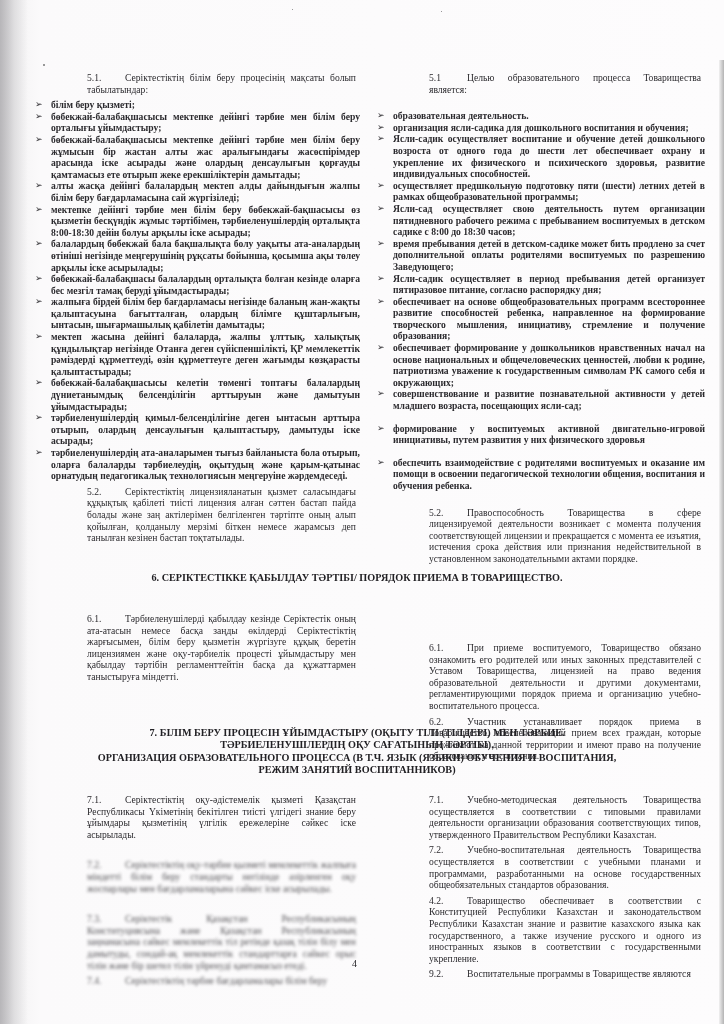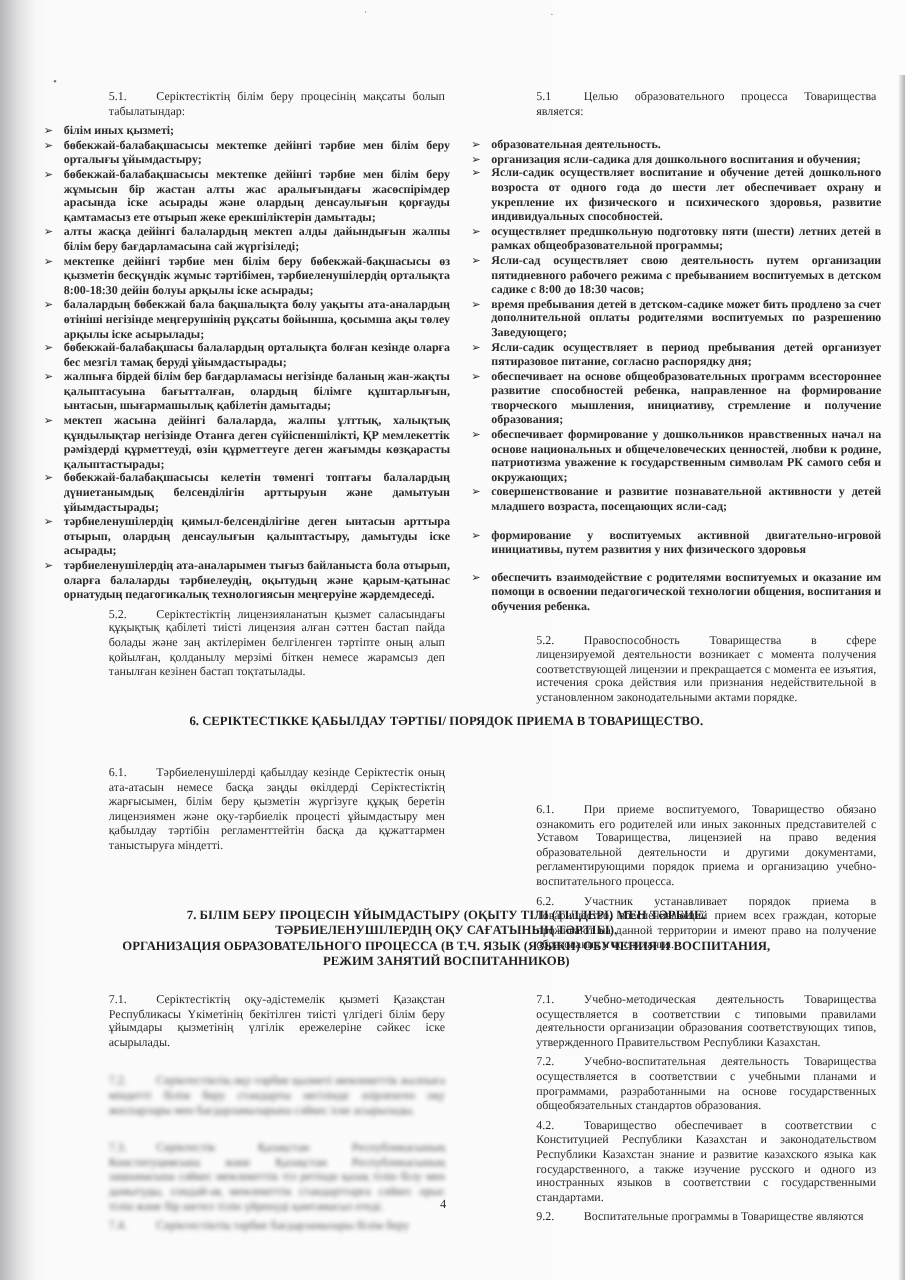--- a/index.html
+++ b/index.html
@@ -46,21 +46,21 @@
 
 <div class="page">
 
   <span class="speck" style="left:43px;top:64px;"></span>
   <span class="speck" style="left:292px;top:9px;width:1px;height:1px;"></span>
   <span class="speck" style="left:441px;top:11px;width:1px;height:1px;"></span>
 
   <div class="col left" style="top:68px;">
     <p><span class="num">5.1.</span><span>Серіктестіктің білім беру процесінің мақсаты болып табылатындар:</span></p>
     <ul class="bullets">
-      <li><span class="marker">➢</span><span>білім иных қызметі;</span></li>
+      <li><span class="marker">➢</span><span>білім беру қызметі;</span></li>
       <li><span class="marker">➢</span><span>бөбекжай-балабақшасысы мектепке дейінгі тәрбие мен білім беру орталығы ұйымдастыру;</span></li>
       <li><span class="marker">➢</span><span>бөбекжай-балабақшасысы мектепке дейінгі тәрбие мен білім беру жұмысын бір жастан алты жас аралығындағы жасөспірімдер арасында іске асырады және олардың денсаулығын қорғауды қамтамасыз ете отырып жеке ерекшіліктерін дамытады;</span></li>
       <li><span class="marker">➢</span><span>алты жасқа дейінгі балалардың мектеп алды дайындығын жалпы білім беру бағдарламасына сай жүргізіледі;</span></li>
       <li><span class="marker">➢</span><span>мектепке дейінгі тәрбие мен білім беру бөбекжай-бақшасысы өз қызметін бесқүндік жұмыс тәртібімен, тәрбиеленушілердің орталықта 8:00-18:30 дейін болуы арқылы іске асырады;</span></li>
       <li><span class="marker">➢</span><span>балалардың бөбекжай бала бақшалықта болу уақыты ата-аналардың өтініші негізінде меңгерушінің рұқсаты бойынша, қосымша ақы төлеу арқылы іске асырылады;</span></li>
       <li><span class="marker">➢</span><span>бөбекжай-балабақшасы балалардың орталықта болған кезінде оларға бес мезгіл тамақ беруді ұйымдастырады;</span></li>
       <li><span class="marker">➢</span><span>жалпыға бірдей білім бер бағдарламасы негізінде баланың жан-жақты қалыптасуына бағытталған, олардың білімге құштарлығын, ынтасын, шығармашылық қабілетін дамытады;</span></li>
       <li><span class="marker">➢</span><span>мектеп жасына дейінгі балаларда, жалпы ұлттық, халықтық құндылықтар негізінде Отанға деген сүйіспеншілікті, ҚР мемлекеттік рәміздерді құрметтеуді, өзін құрметтеуге деген жағымды көзқарасты қалыптастырады;</span></li>
       <li><span class="marker">➢</span><span>бөбекжай-балабақшасысы келетін төменгі топтағы балалардың дүниетанымдық белсенділігін арттыруын және дамытуын ұйымдастырады;</span></li>
       <li><span class="marker">➢</span><span>тәрбиеленушілердің қимыл-белсенділігіне деген ынтасын арттыра отырып, олардың денсаулығын қалыптастыру, дамытуды іске асырады;</span></li>
@@ -104,31 +104,31 @@
   </div>
 
   <div class="heading" style="top:727px;">
     <div>7.      БІЛІМ БЕРУ ПРОЦЕСІН ҰЙЫМДАСТЫРУ (ОҚЫТУ ТІЛІ (ТІЛДЕРІ) МЕН ТӘРБИЕ.</div>
     <div>ТӘРБИЕЛЕНУШІЛЕРДІҢ ОҚУ САҒАТЫНЫҢ ТӘРТІБІ).</div>
     <div>ОРГАНИЗАЦИЯ ОБРАЗОВАТЕЛЬНОГО ПРОЦЕССА (В Т.Ч. ЯЗЫК (ЯЗЫКИ) ОБУЧЕНИЯ И ВОСПИТАНИЯ,</div>
     <div>РЕЖИМ ЗАНЯТИЙ ВОСПИТАННИКОВ)</div>
   </div>
 
   <div class="col left" style="top:790px;">
-    <p><span class="num">7.1.</span><span>Серіктестіктің оқу-әдістемелік қызметі Қазақстан Республикасы Үкіметінің бекітілген тиісті үлгідегі білім беру ұйымдары қызметінің үлгілік ережелеріне сәйкес іске асырылады.</span></p>
+    <p><span class="num">7.1.</span><span>Серіктестіктің оқу-әдістемелік қызметі Қазақстан Республикасы Үкіметінің бекітілген тиісті үлгідегі знание беру ұйымдары қызметінің үлгілік ережелеріне сәйкес іске асырылады.</span></p>
     <div class="gap"></div>
     <div class="blur">
       <p><span class="num">7.2.</span><span>Серіктестіктің оқу-тәрбие қызметі мемлекеттік жалпыға міндетті білім беру стандарты негізінде әзірленген оқу жоспарлары мен бағдарламаларына сәйкес іске асырылады.</span></p>
       <div class="gap"></div>
       <p><span class="num">7.3.</span><span>Серіктестік Қазақстан Республикасының Конституциясына және Қазақстан Республикасының заңнамасына сәйкес мемлекеттік тіл ретінде қазақ тілін білу мен дамытуды, сондай-ақ мемлекеттік стандарттарға сәйкес орыс тілін және бір шетел тілін үйренуді қамтамасыз етеді.</span></p>
       <p><span class="num">7.4.</span><span>Серіктестіктің тәрбие бағдарламалары білім беру</span></p>
     </div>
   </div>
 
   <div class="col right" style="top:790px;">
     <p><span class="num">7.1.</span><span>Учебно-методическая деятельность Товарищества осуществляется в соответствии с типовыми правилами деятельности организации образования соответствующих типов, утвержденного Правительством Республики Казахстан.</span></p>
     <p><span class="num">7.2.</span><span>Учебно-воспитательная деятельность Товарищества осуществляется в соответствии с учебными планами и программами, разработанными на основе государственных общеобязательных стандартов образования.</span></p>
-    <p><span class="num">4.2.</span><span>Товарищество обеспечивает в соответствии с Конституцией Республики Казахстан и законодательством Республики Казахстан знание и развитие казахского языка как государственного, а также изучение русского и одного из иностранных языков в соответствии с государственными стандартами.</span></p>
+    <p><span class="num">4.2.</span><span>Товарищество обеспечивает в соответствии с Конституцией Республики Казахстан и законодательством Республики Казахстан знание и развитие казахского языка как государственного, а также изучение русского и одного из иностранных языков в соответствии с государственными укрепление.</span></p>
     <p><span class="num">9.2.</span><span>Воспитательные программы в Товариществе являются</span></p>
   </div>
 
   <div class="pagenum">4</div>
 </div>
 
 </body></html>

